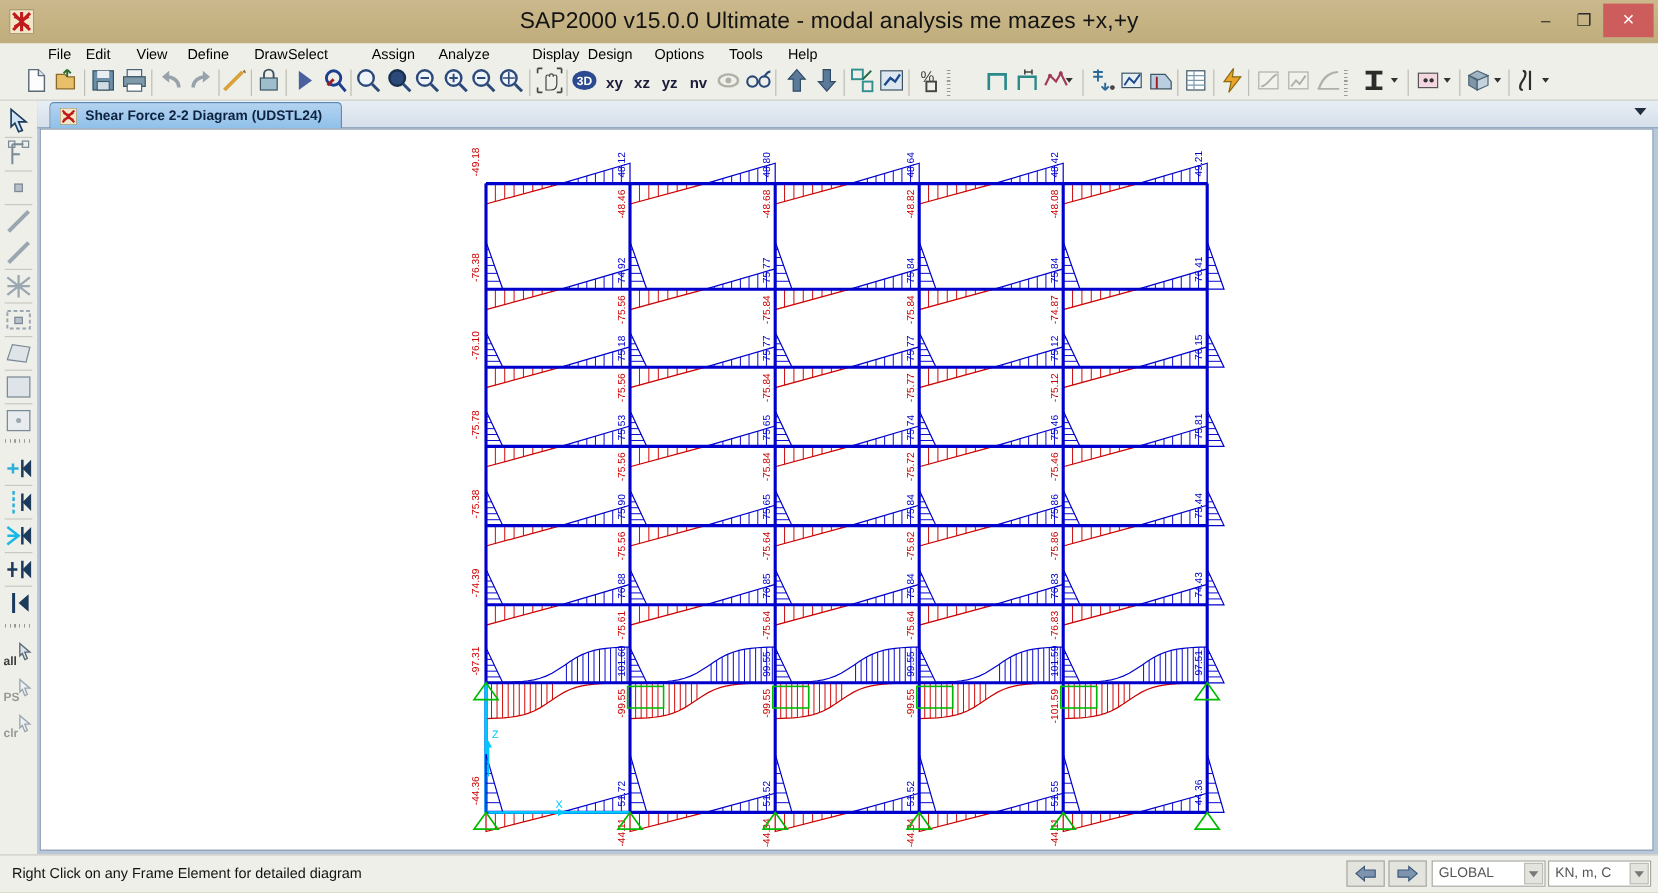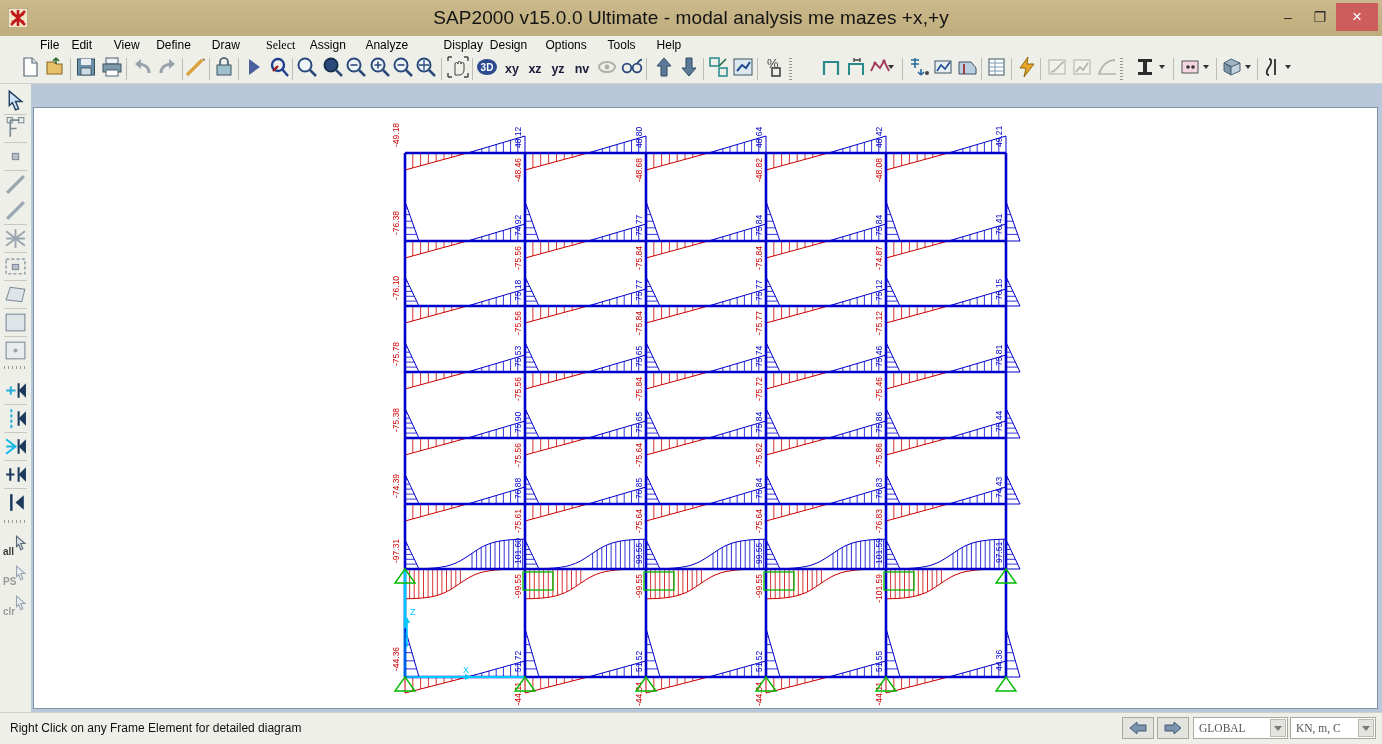--- a/index.html
+++ b/index.html
@@ -74,21 +74,21 @@
   
   #statusbar{position:absolute;left:0;top:712px;width:1382px;height:32px;
     background:#efefe9;border-top:1px solid #cfcfc8;}
   #status-msg{position:absolute;left:10px;top:8px;font-size:12px;color:#111;}
   .sb-btn{position:absolute;top:4px;width:32px;height:22px;background:#e4e4de;
     border:1px solid #a9a9a2;box-sizing:border-box;cursor:default;
     display:flex;align-items:center;justify-content:center;}
   .sb-combo{position:absolute;top:4px;height:22px;background:#fff;border:1px solid #a9a9a2;
     box-sizing:border-box;cursor:default;}
   .sb-combo-val{position:absolute;left:5px;top:0;height:16px;line-height:20px;
-    font-size:11.5px;color:#555;white-space:nowrap;font-family:Liberation Serif, serif;}
+    font-size:11.5px;color:#555;white-space:nowrap;}
   .sb-combo-btn{position:absolute;right:1px;top:1px;width:16px;height:18px;background:#e4e4de;
     border:1px solid #bdbdb6;box-sizing:border-box;display:flex;align-items:center;justify-content:center;}
   .sb-combo-arrow{width:0;height:0;border-left:4px solid transparent;
     border-right:4px solid transparent;border-top:5px solid #777;}
 </style>
 </head>
 <body>
 
 <div id="app">
 
@@ -109,21 +109,21 @@
       <div class="wbtn-glyph">×</div>
     </div>
   </div>
 
   <div id="menubar">
       <div class="menu-item" style="left: 22px; margin-left: 11px;">File</div>
       <div class="menu-item" style="left: 64.4px;">Edit</div>
       <div class="menu-item" style="left: 106.8px;">View</div>
       <div class="menu-item" style="left: 149.2px;">Define</div>
       <div class="menu-item" style="left: 204.8px;">Draw</div>
-      <div class="menu-item" style="left: 259px; font-family: Liberation Serif, serif;">Select</div>
+      <div class="menu-item" style="left: 233px;">Select</div>
       <div class="menu-item" style="left: 302.8px;">Assign</div>
       <div class="menu-item" style="left: 358.4px;">Analyze</div>
       <div class="menu-item" style="left: 420.6px; margin-left: 16px;">Display</div>
       <div class="menu-item" style="left: 482.8px;">Design</div>
       <div class="menu-item" style="left: 538.4px;">Options</div>
       <div class="menu-item" style="left: 600.6px;">Tools</div>
       <div class="menu-item" style="left: 649.6px;">Help</div>
     </div>
 
   <div id="toolbar">
@@ -466,20 +466,31 @@
         </svg></div>
     <div class="lt-lbl" style="top:492px;color:#9a9a9a">PS</div>
     <div class="lt" style="top:508px">
       <svg viewBox="0 0 24 24">
           <path d="M13 4l8 7h-4l2 5-2 1-2-5-2 2z" fill="#eef0f2" stroke="#9aa6b0" stroke-width="1.1"></path>
         </svg></div>
     <div class="lt-lbl" style="top:522px;color:#9a9a9a">clr</div>
   </div>
 
   <div id="mdi">
+    <div id="doctab-bar">
+      <div id="doctab">
+        <svg id="doctab-icon" viewBox="0 0 20 20">
+          <rect x="0" y="0" width="20" height="20" fill="#f2e6c8" stroke="#8a7a4e"></rect>
+          <path d="M3 3 L17 17 M17 3 L3 17" stroke="#c01a1a" stroke-width="2.6" fill="none"></path>
+          <path d="M4 6 Q10 10 16 6 M4 14 Q10 10 16 14" stroke="#c01a1a" stroke-width="2" fill="none"></path>
+        </svg>
+        <span id="doctab-label">Shear Force 2-2 Diagram   (UDSTL24)</span>
+      </div>
+      <div id="tabbar-arrow"></div>
+    </div>
 
     <div id="canvas-wrap">
       <svg width="1343" height="600" viewBox="0 0 1343 600">
         <g id="diagram-root">
             <path d="M371 45 L371 62 L433.4 45 Z" fill="none" stroke="#cc0000" stroke-width="1"></path>
             <path d="M433.4 45 L491 28 L491 45 Z" fill="none" stroke="#0000cd" stroke-width="1"></path>
             <line x1="378.8" y1="45" x2="378.8" y2="59.9" stroke="#cc0000" stroke-width="0.8"></line>
             <line x1="386.6" y1="45" x2="386.6" y2="57.8" stroke="#cc0000" stroke-width="0.8"></line>
             <line x1="394.4" y1="45" x2="394.4" y2="55.6" stroke="#cc0000" stroke-width="0.8"></line>
             <line x1="402.2" y1="45" x2="402.2" y2="53.5" stroke="#cc0000" stroke-width="0.8"></line>

